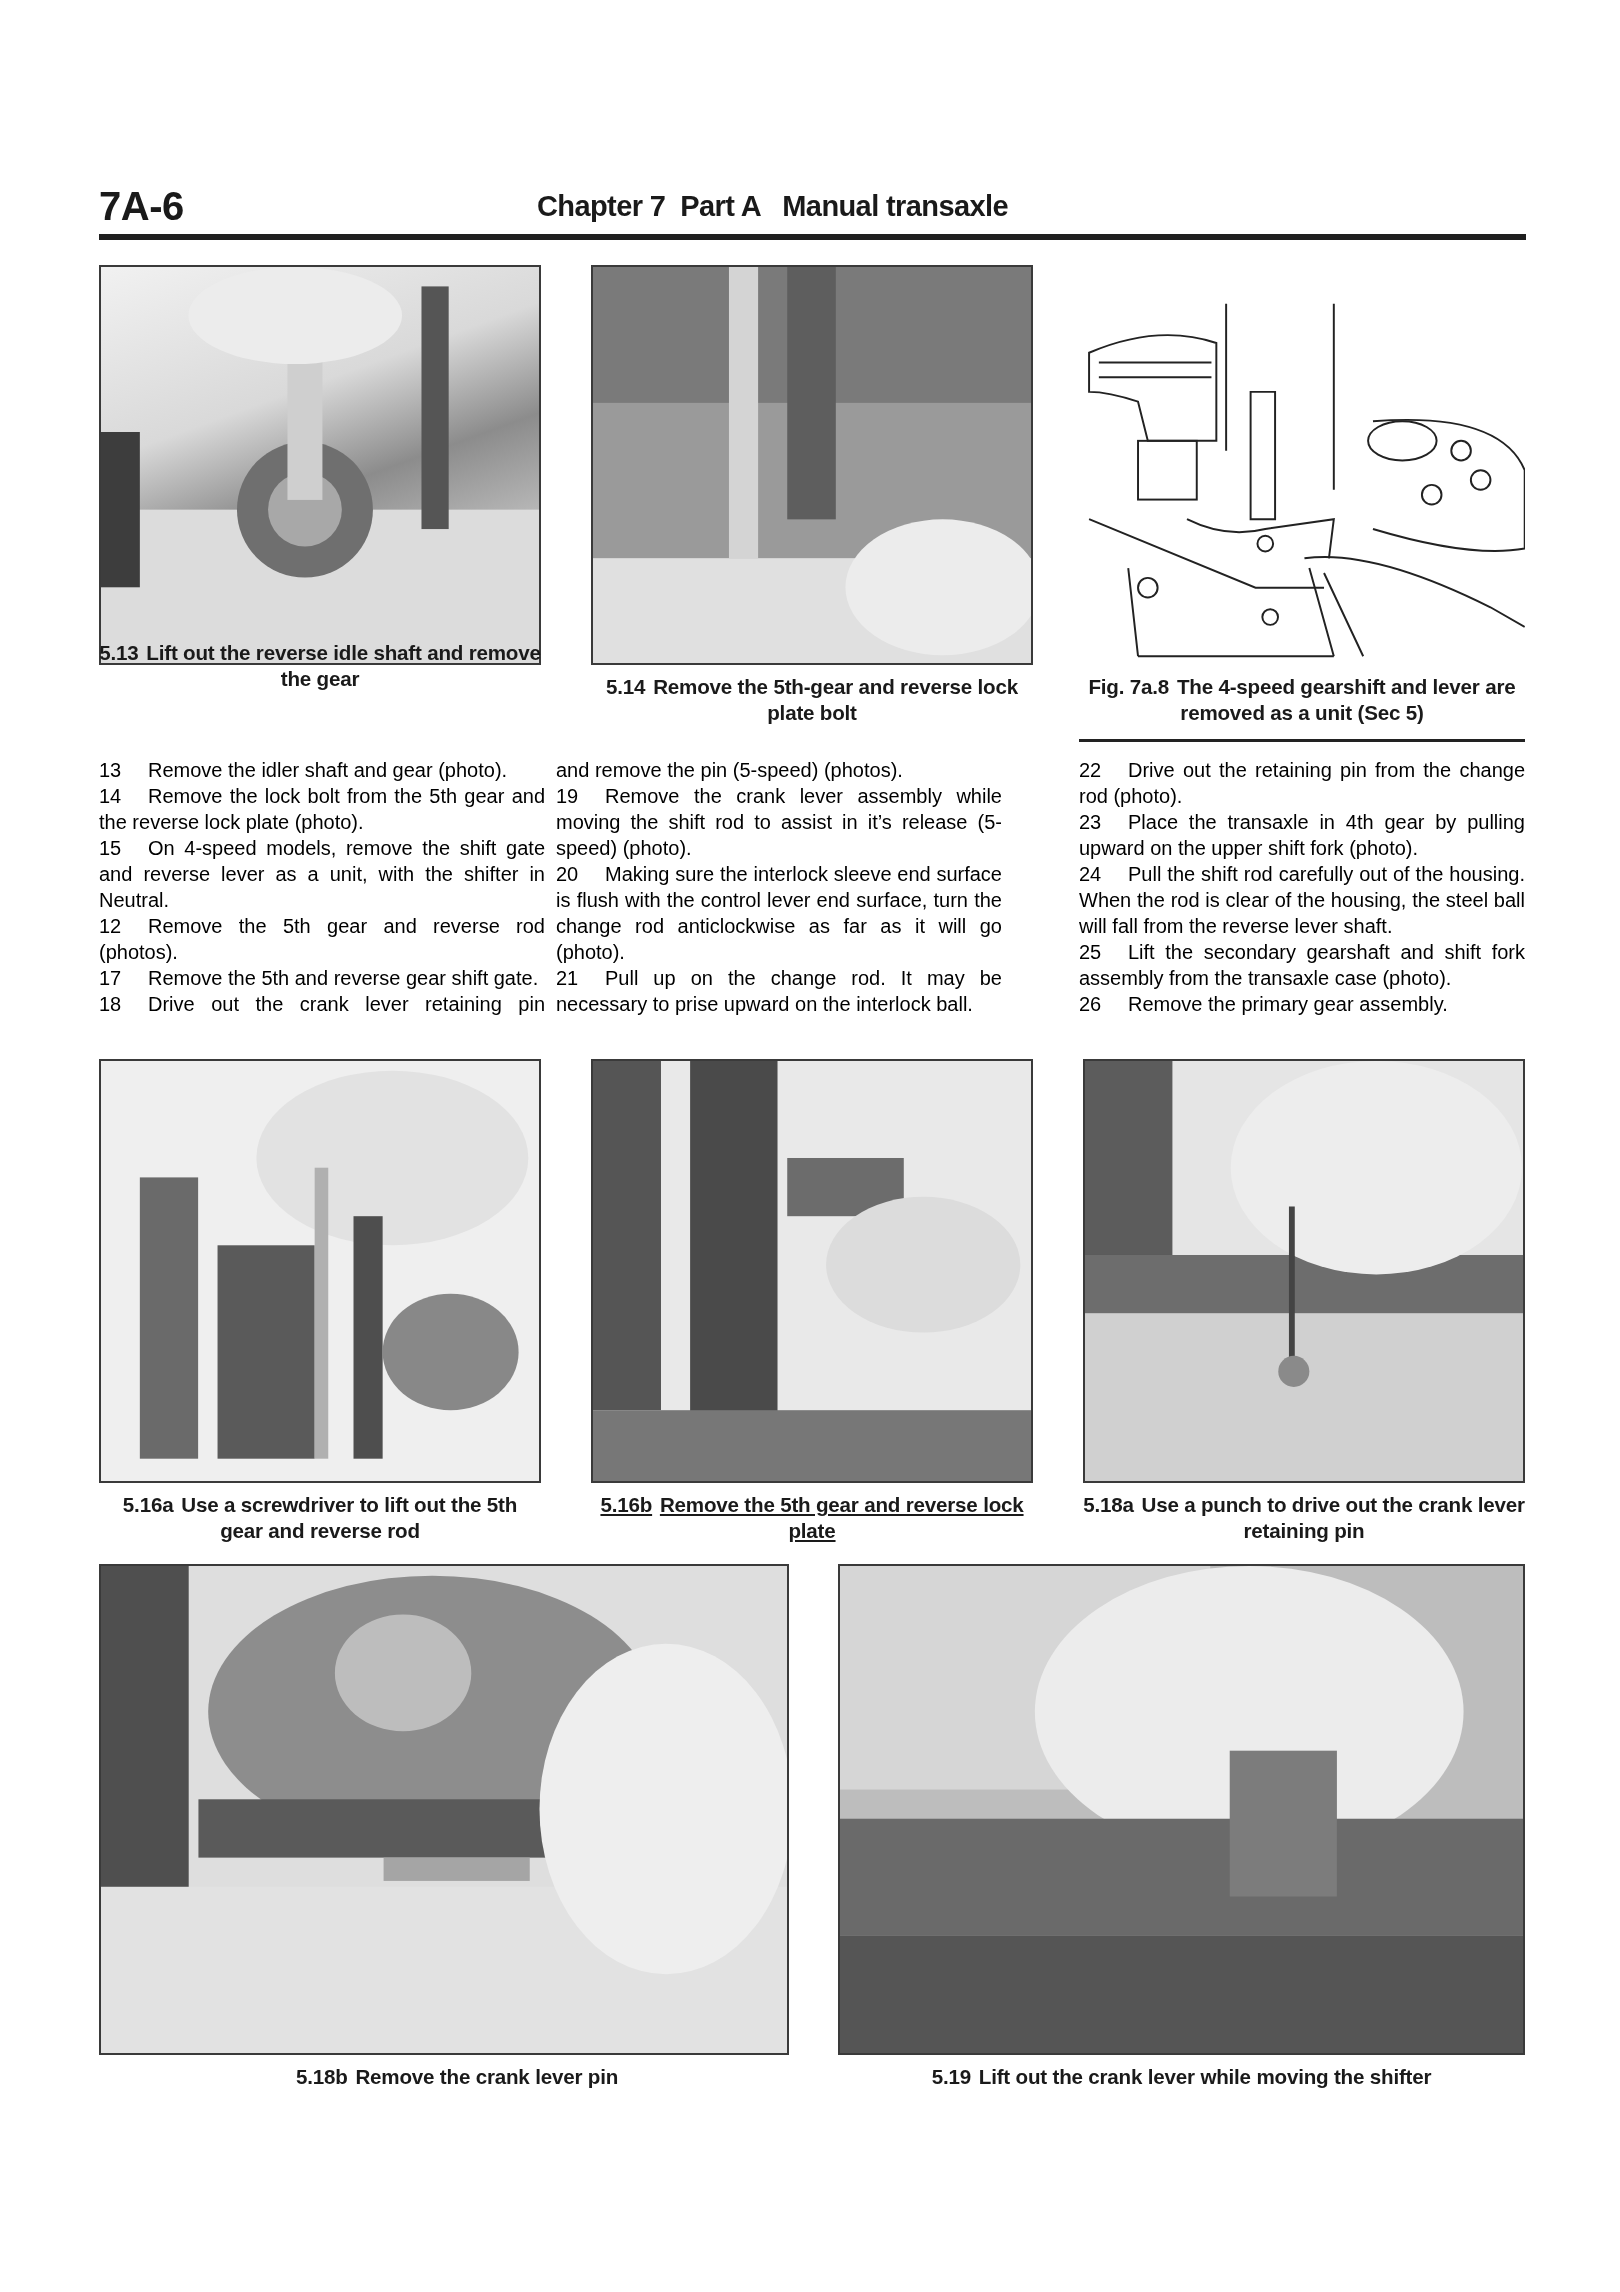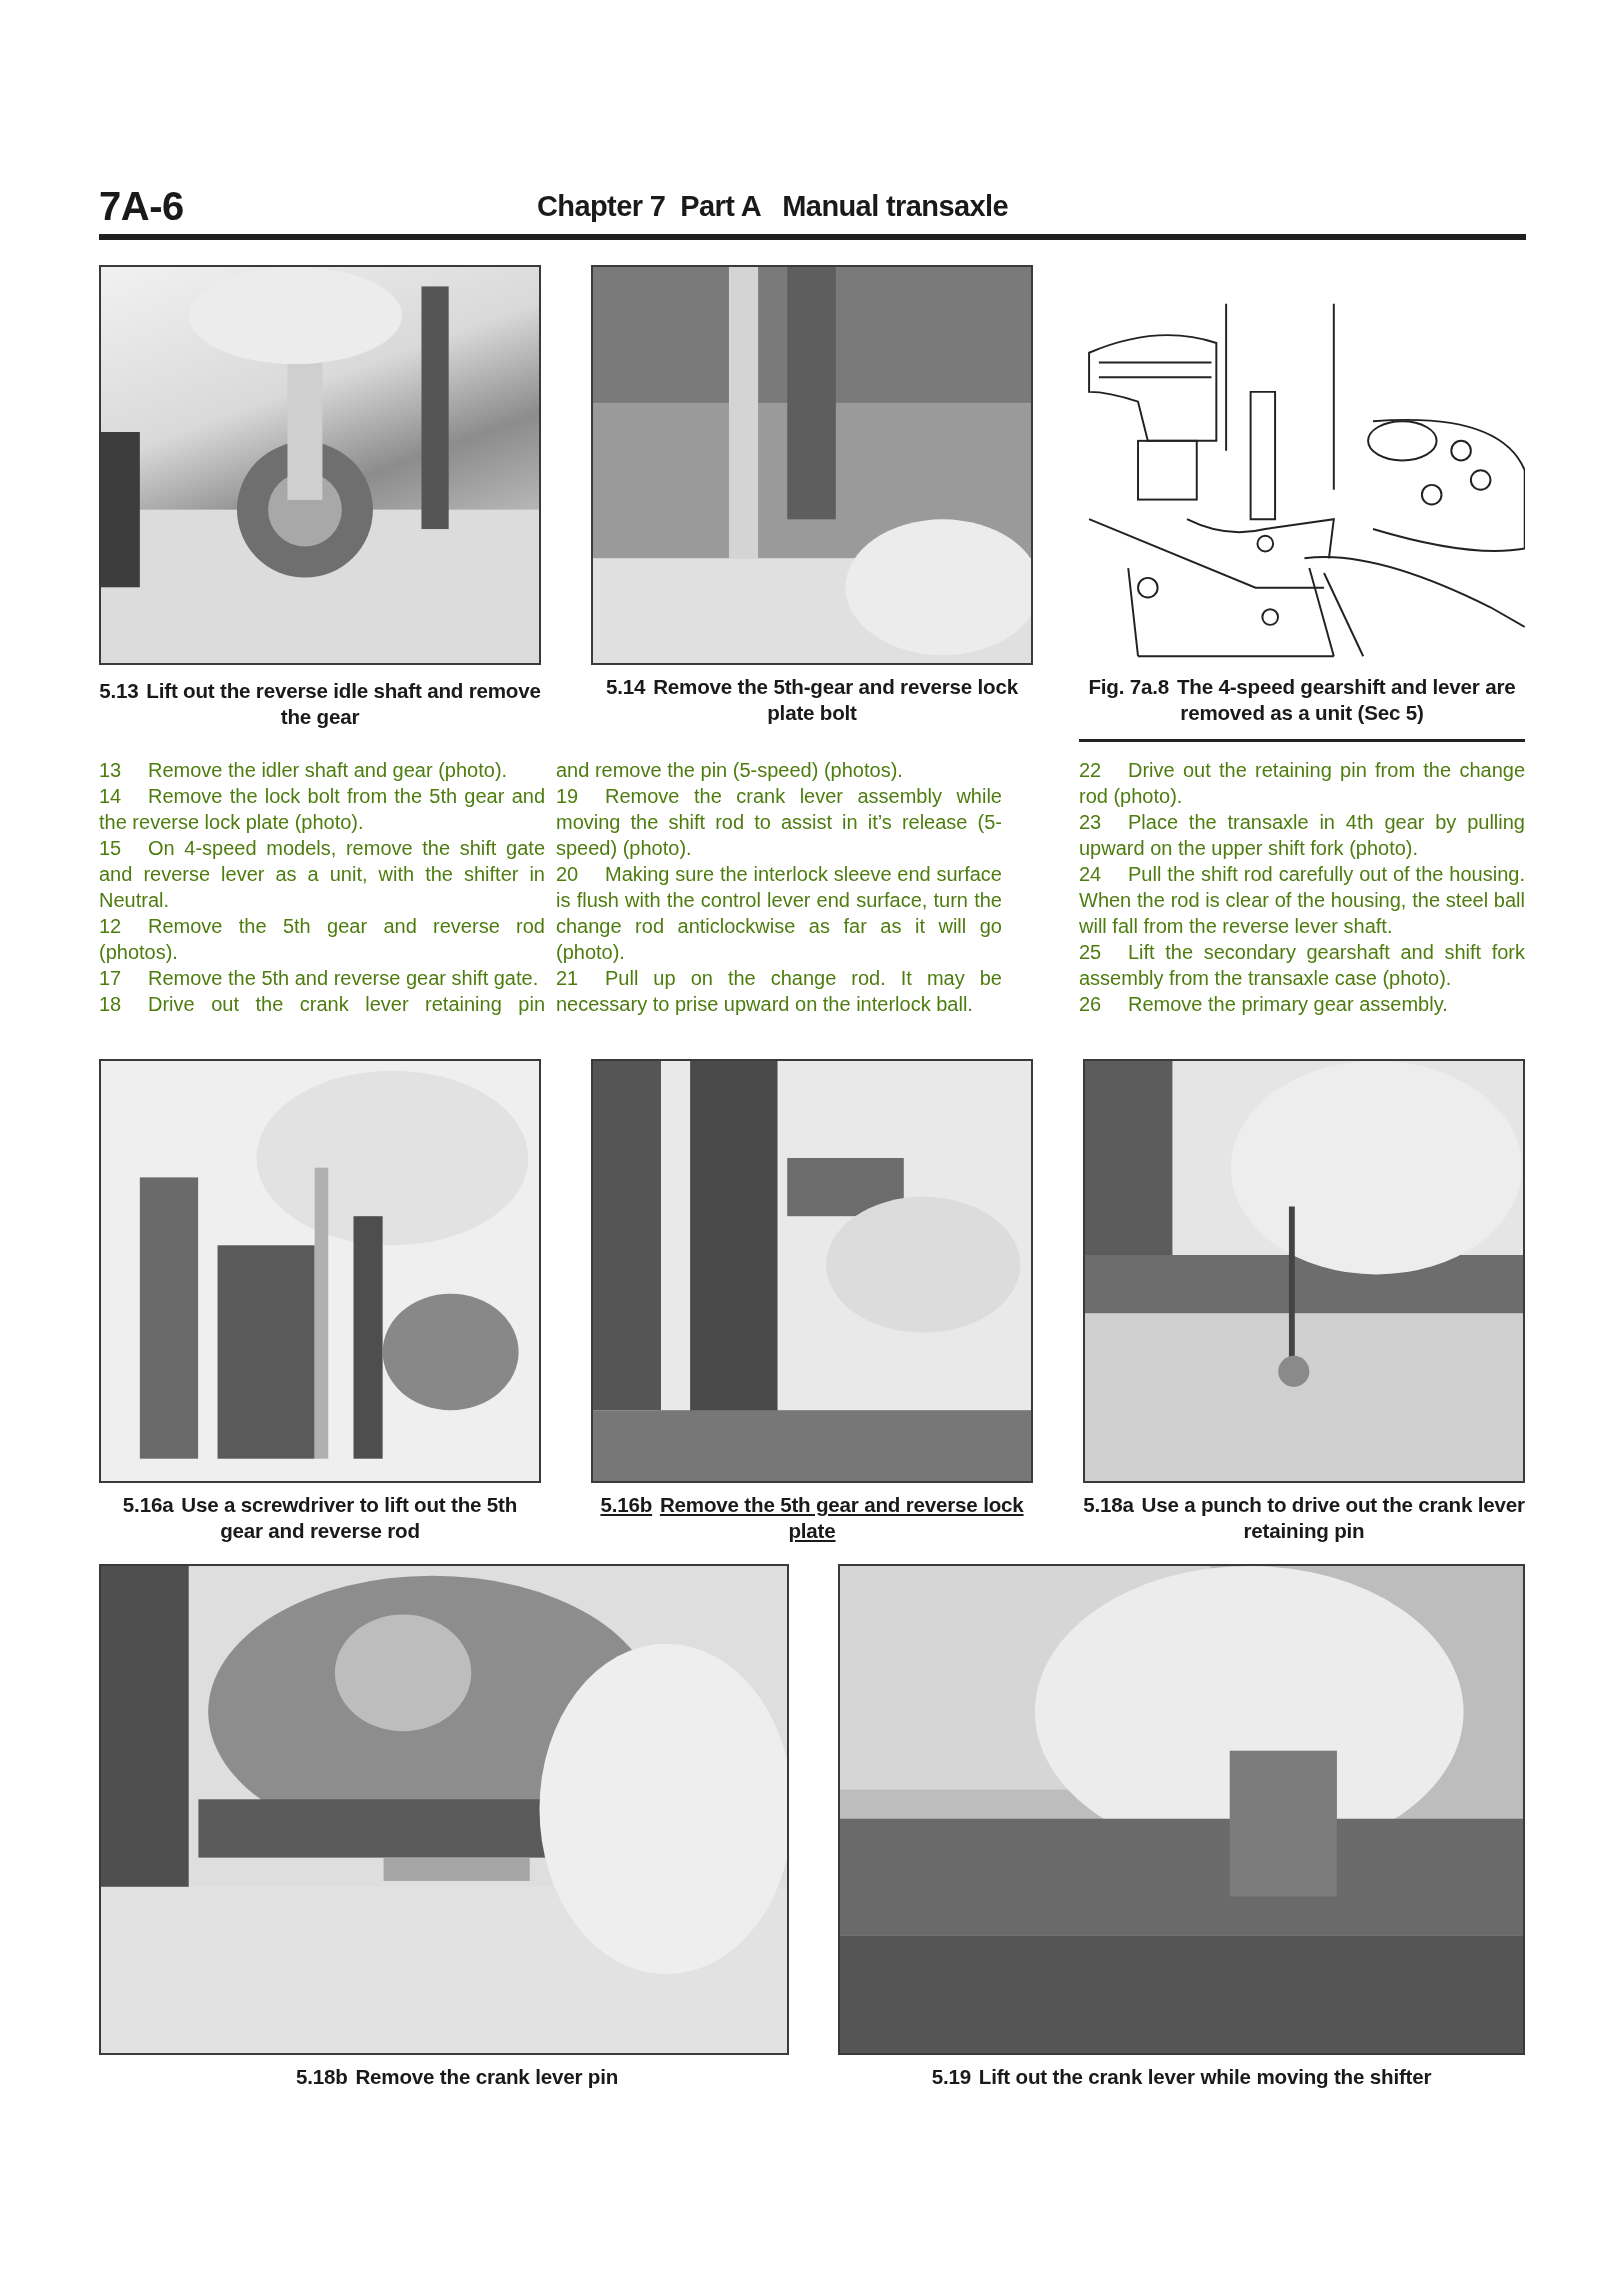--- a/index.html
+++ b/index.html
@@ -19,21 +19,21 @@
   .diagram { position: absolute; left: 1079px; top: 294px; width: 446px; height: 372px; background: #fff; }
   .diagram svg { width: 100%; height: 100%; }
 
   .caption { position: absolute; text-align: center; font-weight: bold; font-size: 20.6px; line-height: 25.5px;
              color: #1a1a1a; letter-spacing: -0.2px; }
   .caption .num { margin-right: 7.8px; }
 
   .fig-rule { position: absolute; left: 1079px; top: 739px; width: 446px; height: 2.9px; background: #222; }
 
   .text-col { position: absolute; top: 757px; width: 446px; font-size: 20px; line-height: 26px;
-              color: #4d7c0f; text-align: justify; }
+              color: #000000; text-align: justify; }
   .para { margin: 0; }
   .para .pn { display: inline-block; width: 49px; }
 </style>
 </head>
 <body>
 
 <div class="page-number">7A-6</div>
 <div class="chapter-title">Chapter 7  Part A   Manual transaxle</div>
 <div class="header-rule"></div>
 
@@ -41,21 +41,21 @@
   <svg viewBox="0 0 451 408" preserveAspectRatio="none">
     <rect x="0" y="250" width="451" height="158" fill="#dcdcdc"></rect>
     <circle cx="210" cy="250" r="70" fill="#6f6f6f"></circle>
     <circle cx="210" cy="250" r="38" fill="#a8a8a8"></circle>
     <rect x="192" y="70" width="36" height="170" fill="#cfcfcf"></rect>
     <ellipse cx="200" cy="50" rx="110" ry="50" fill="#ececec"></ellipse>
     <rect x="330" y="20" width="28" height="250" fill="#555"></rect>
     <rect x="0" y="170" width="40" height="160" fill="#3d3d3d"></rect>
   </svg>
 </div>
-<div class="caption" style="left:99px; top:678px; width:442px;">
+<div class="caption" style="left:99px; top:640px; width:442px;">
   <span class="num">5.13</span><span>Lift out the reverse idle shaft and remove the gear</span>
 </div>
 
 <div class="photo" style="left:591px; top:265px; width:442px; height:400px;">
   <svg viewBox="0 0 451 408" preserveAspectRatio="none">
     <rect x="0" y="0" width="451" height="408" fill="#9a9a9a"></rect>
     <rect x="0" y="0" width="451" height="140" fill="#7a7a7a"></rect>
     <rect x="140" y="0" width="30" height="300" fill="#d4d4d4"></rect>
     <rect x="200" y="0" width="50" height="260" fill="#5e5e5e"></rect>
     <rect x="0" y="300" width="451" height="108" fill="#e0e0e0"></rect>

